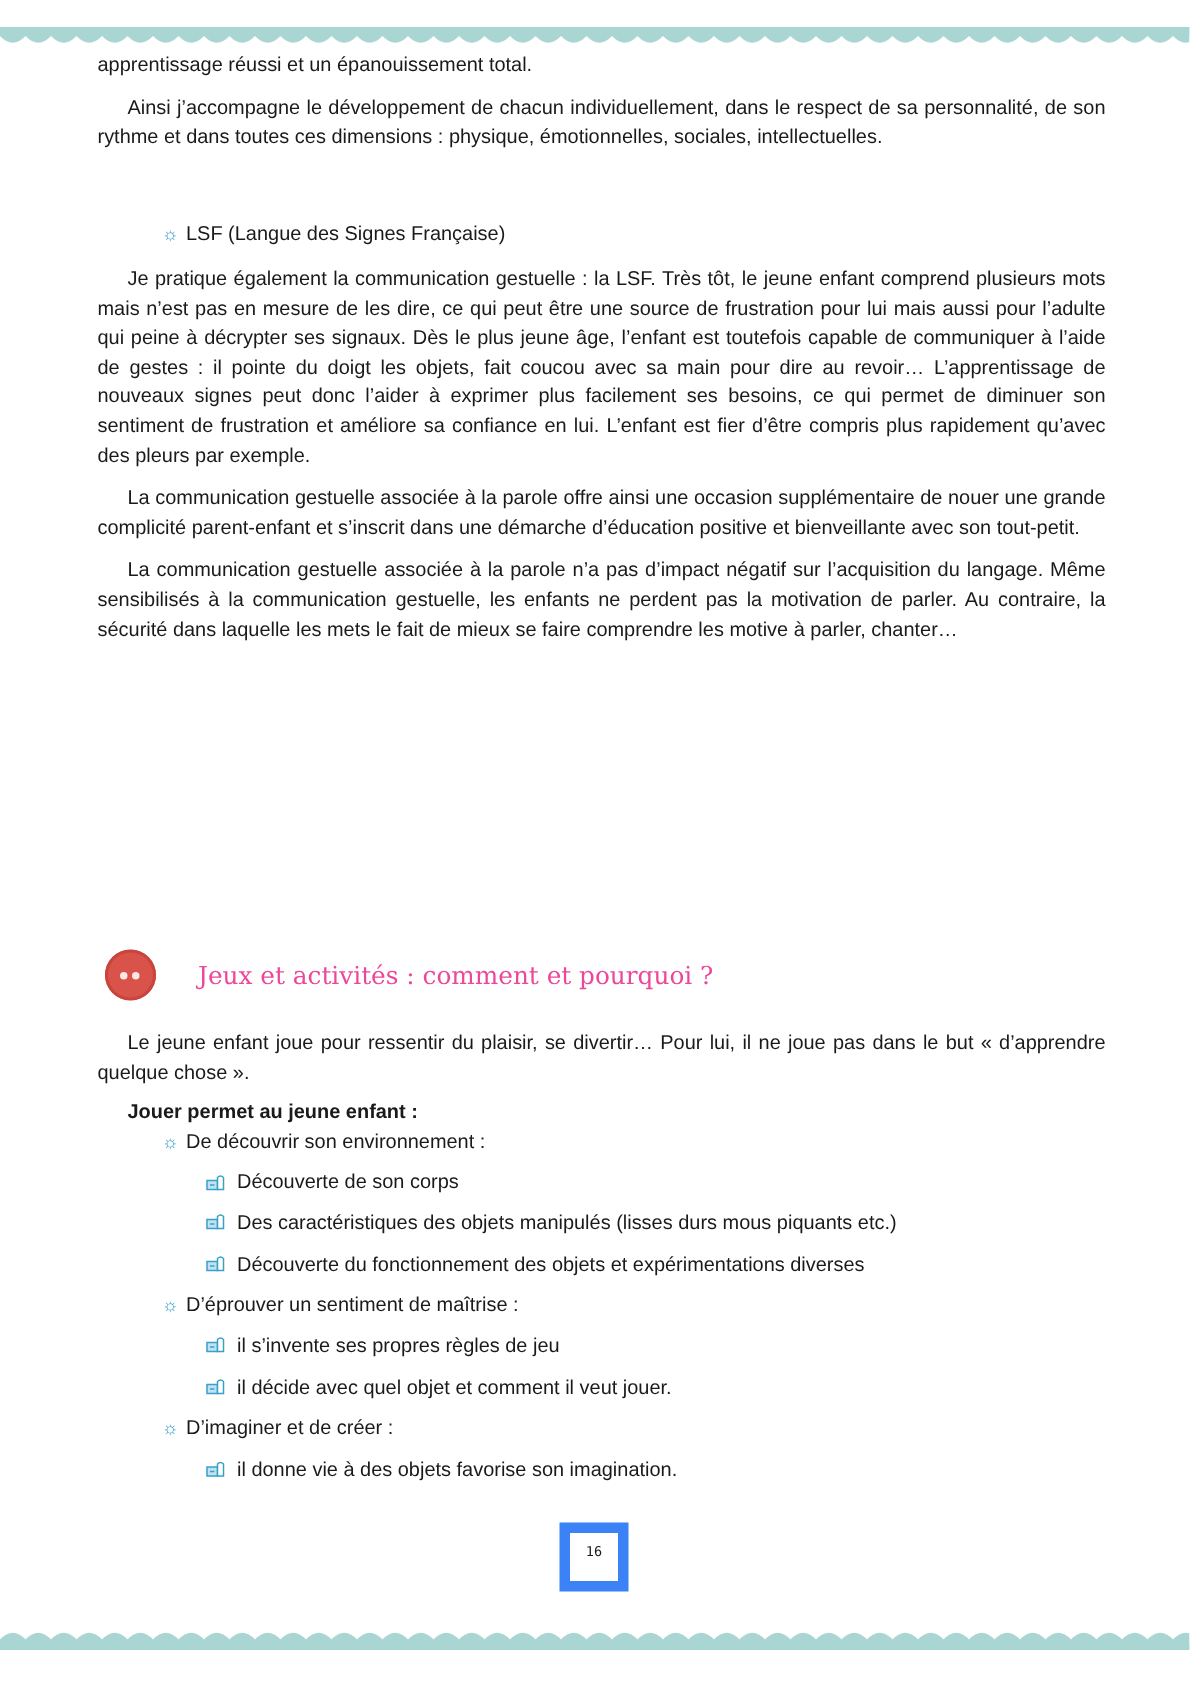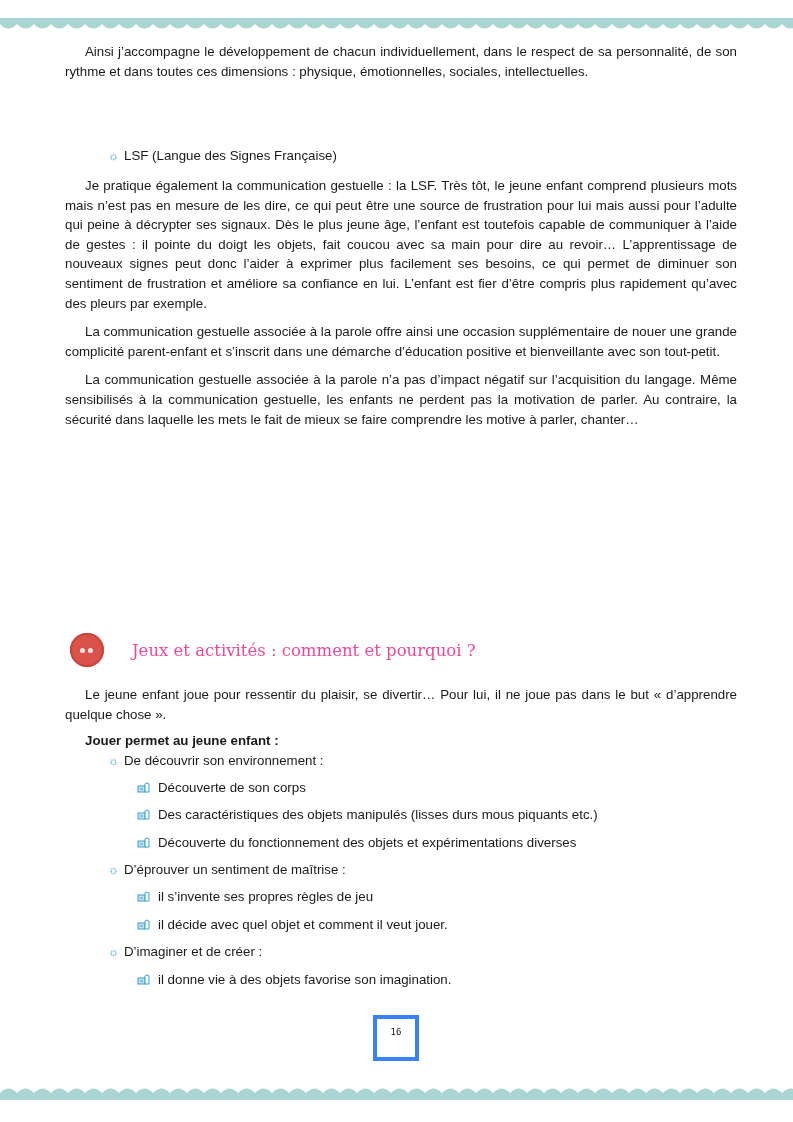--- a/index.html
+++ b/index.html
@@ -16,37 +16,38 @@
   .heading { position: absolute; left: 70px; top: 633px; display: flex; align-items: center; }
   .button-icon { width: 34px; height: 34px; border-radius: 50%; background: #d9534a; position: relative;
                  box-shadow: inset 0 0 0 2px #c9453c; }
   .button-icon span { position: absolute; width: 5px; height: 5px; border-radius: 50%; background: #fbe8e6; top: 15px; }
   .heading-text { margin-left: 28px; font-family: "DejaVu Serif", serif; color: #ec4899; font-size: 16.5px; }
   .sec2 { position: absolute; left: 65px; top: 685px; width: 672px; font-size: 13.3px; line-height: 19.6px; }
   .bold-label { position: absolute; left: 85px; top: 733px; font-weight: bold; font-size: 13.3px; }
   .lvl1 { position: absolute; left: 108px; font-size: 13.3px; display: flex; align-items: center; gap: 6px; }
   .lvl2 { position: absolute; left: 137px; font-size: 13.3px; display: flex; align-items: center; gap: 5px; }
   .hand-icon { width: 16px; height: 12px; display: inline-block; }
-  .page-box { position: absolute; left: 373px; top: 1015px; width: 46px; height: 46px; border: 4px solid #3b82f6;
+  .page-box { position: absolute; left: 373px; top: 1015px; width: 46px; height: 46px; border: 7px solid #3b82f6;
               box-sizing: border-box; text-align: center; font-family: "DejaVu Sans Mono", monospace; font-size: 9px; padding-top: 8px; }
 </style>
 </head>
 <body>
 
 <svg class="scallop-top" viewBox="0 0 793 16" preserveAspectRatio="none">
   <defs>
     <pattern id="sc-top" x="0" y="0" width="17" height="16" patternUnits="userSpaceOnUse">
       <path d="M0 0 H17 V6 Q8.5 15 0 6 Z" fill="#a9d5d2"></path>
     </pattern>
   </defs>
   <rect x="0" y="0" width="793" height="5" fill="#a9d5d2"></rect>
   <rect x="0" y="0" width="793" height="16" fill="url(#sc-top)"></rect>
 </svg>
 
 <div class="content">
+  <p style="text-align:left;">apprentissage réussi et un épanouissement total.</p>
   <p class="indent gap">Ainsi j’accompagne le développement de chacun individuellement, dans le respect de sa personnalité, de son rythme et dans toutes ces dimensions : physique, émotionnelles, sociales, intellectuelles.</p>
 </div>
 
 <div class="lsf">
   <span class="bullet-cs">☼</span>
   <span>LSF (Langue des Signes Française)</span>
 </div>
 
 <div class="content" style="top:176px;">
   <p class="indent">Je pratique également la communication gestuelle : la LSF. Très tôt, le jeune enfant comprend plusieurs mots mais n’est pas en mesure de les dire, ce qui peut être une source de frustration pour lui mais aussi pour l’adulte qui peine à décrypter ses signaux. Dès le plus jeune âge, l’enfant est toutefois capable de communiquer à l’aide de gestes : il pointe du doigt les objets, fait coucou avec sa main pour dire au revoir… L’apprentissage de nouveaux signes peut donc l’aider à exprimer plus facilement ses besoins, ce qui permet de diminuer son sentiment de frustration et améliore sa confiance en lui. L’enfant est fier d’être compris plus rapidement qu’avec des pleurs par exemple.</p>
@@ -65,21 +66,21 @@
 <div class="sec2">
   <p class="indent">Le jeune enfant joue pour ressentir du plaisir, se divertir… Pour lui, il ne joue pas dans le but « d’apprendre quelque chose ».</p>
 </div>
 
 <div class="bold-label">Jouer permet au jeune enfant :</div>
 
 <div class="lvl1" style="top:753px;">
   <span class="bullet-cs">☼</span>
   <span>De découvrir son environnement :</span>
 </div>
-<div class="lvl2" style="top:780px;">
+<div class="lvl2" style="top:780px;align-items:flex-end;">
   <svg class="hand-icon" viewBox="0 0 16 12">
       <rect x="1" y="4" width="7" height="6" fill="#bfe3f3" stroke="#3aa0c8" stroke-width="1"></rect>
       <path d="M8 10 V2 Q10 0 12 2 V10 Z" fill="#fff" stroke="#3aa0c8" stroke-width="1"></path>
       <line x1="3" y1="7" x2="6" y2="7" stroke="#3aa0c8"></line>
     </svg>
   <span>Découverte de son corps</span>
 </div>
 <div class="lvl2" style="top:807px;">
   <svg class="hand-icon" viewBox="0 0 16 12">
       <rect x="1" y="4" width="7" height="6" fill="#bfe3f3" stroke="#3aa0c8" stroke-width="1"></rect>

